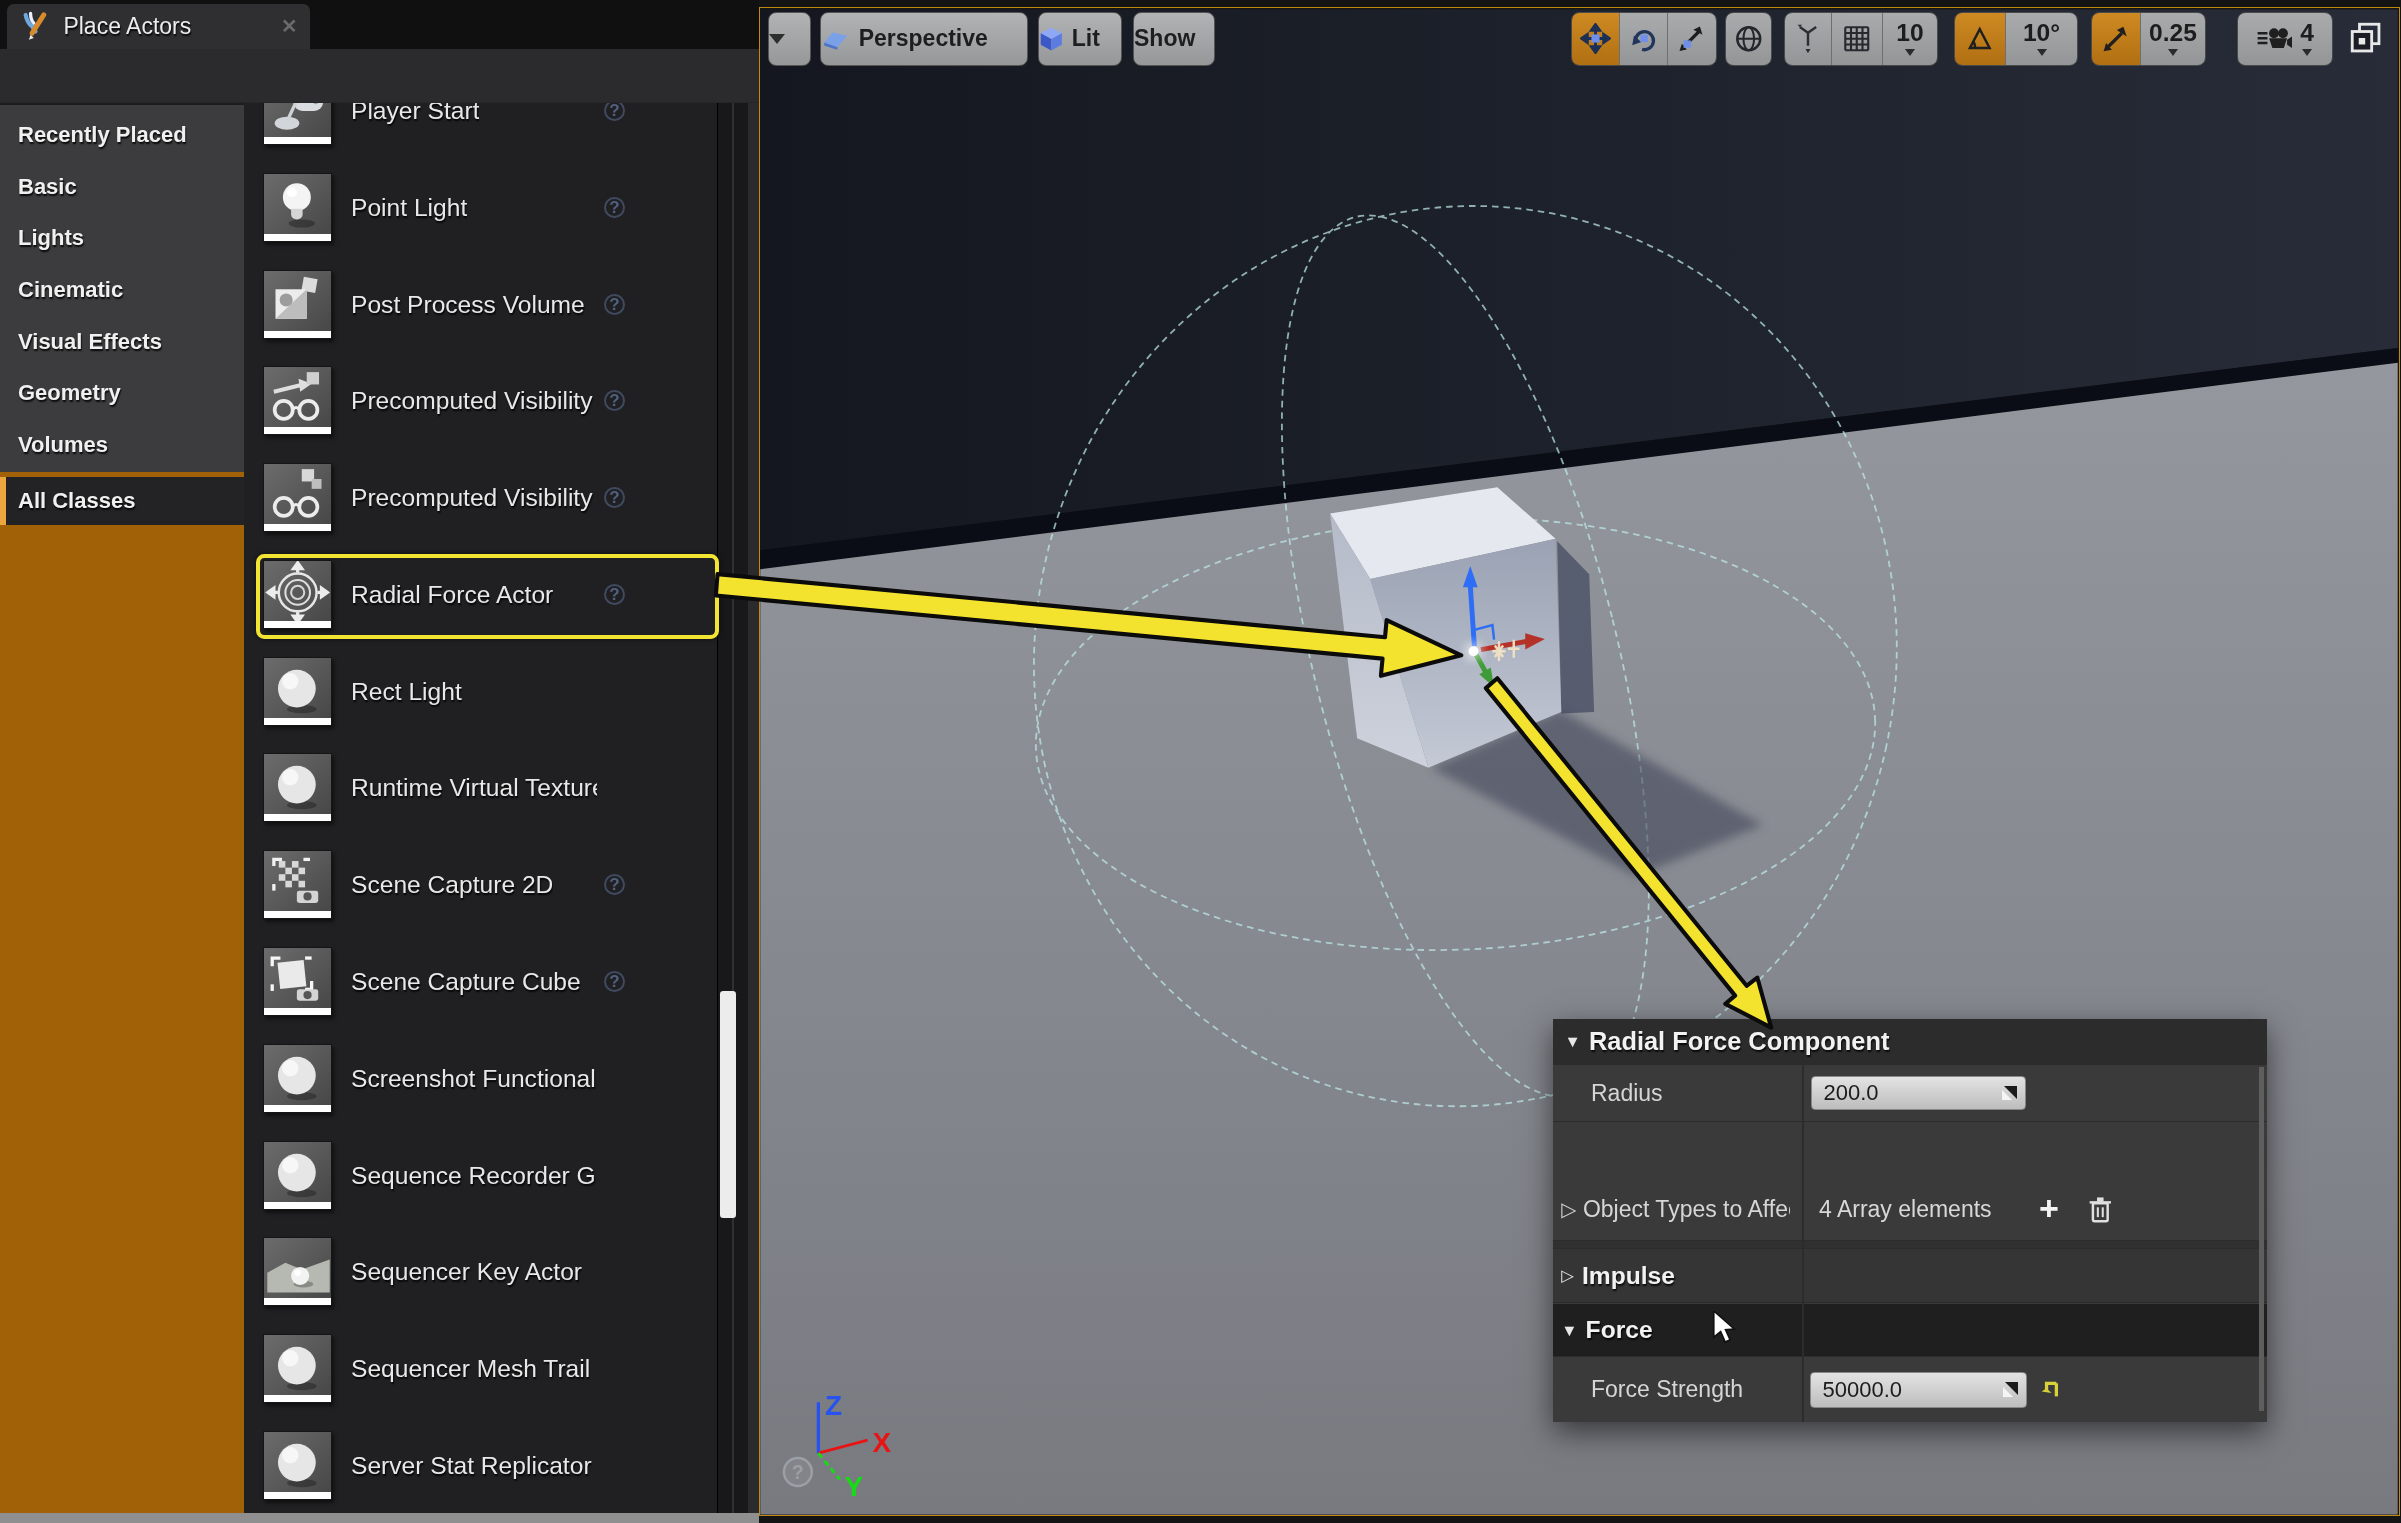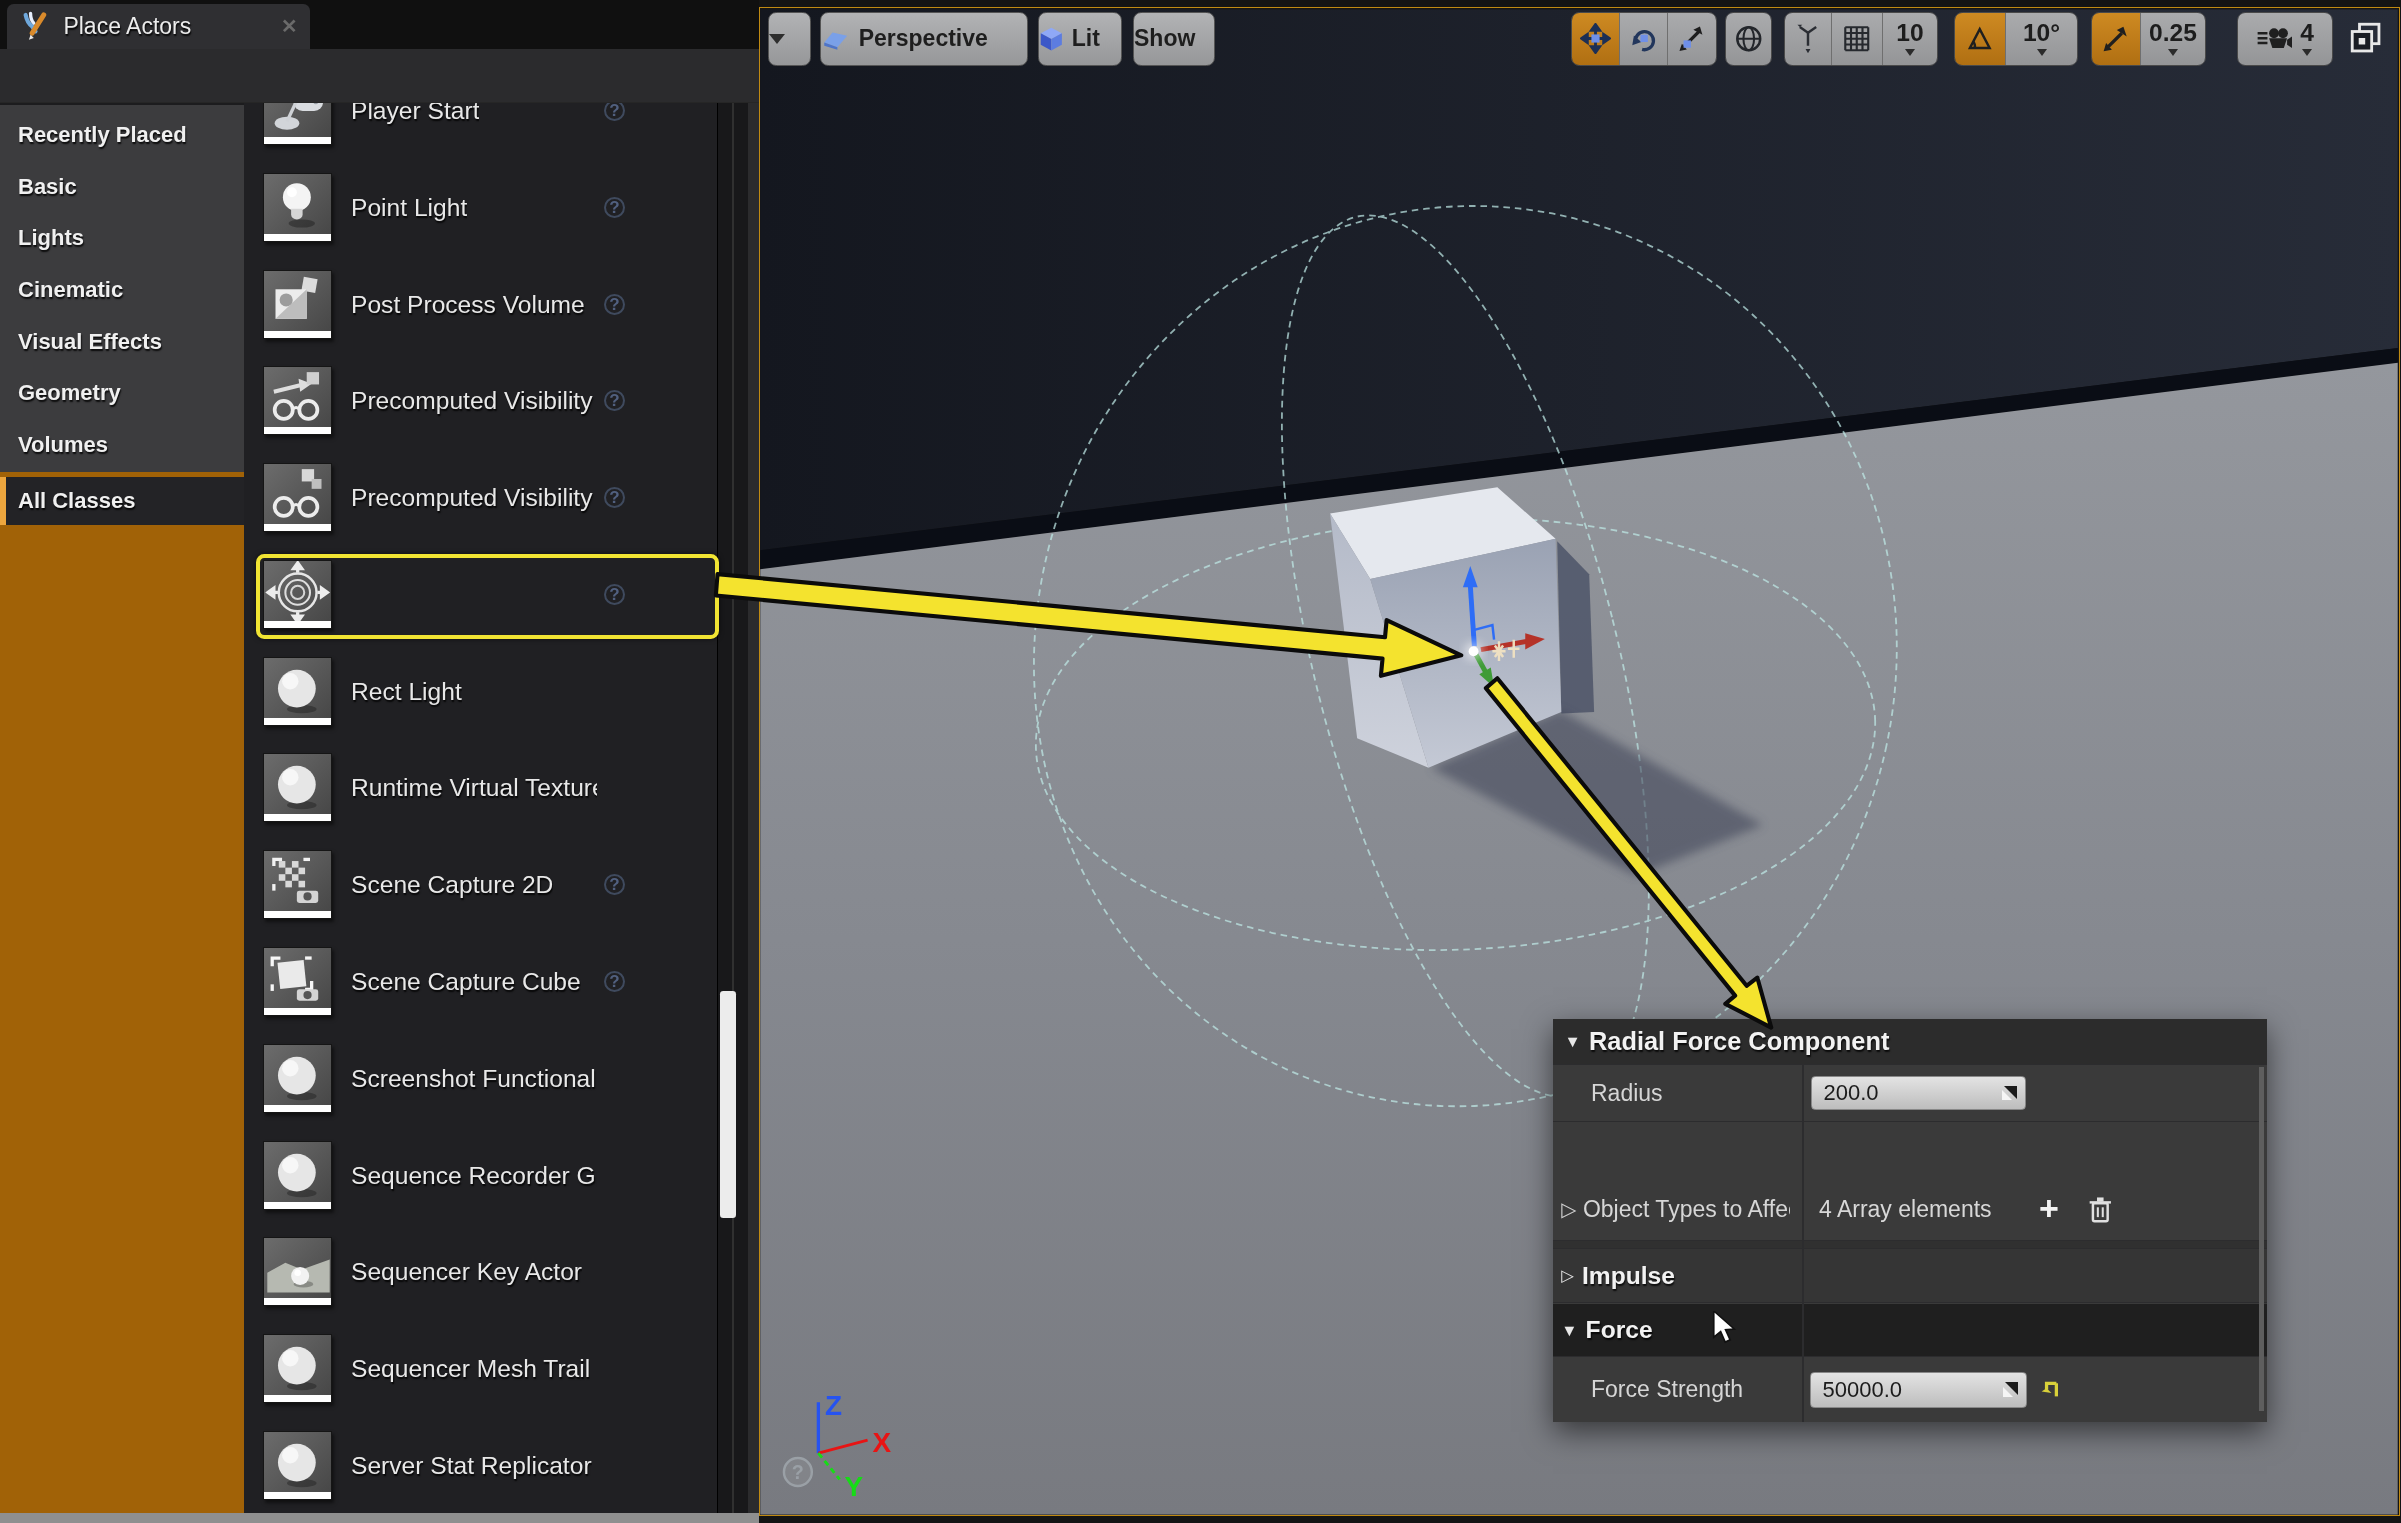--- a/index.html
+++ b/index.html
@@ -241,20 +241,21 @@
                   <polygon points="41,2 36,9 46,9"></polygon>
                   <line x1="41" y1="62" x2="41" y2="70"></line>
                   <polygon points="41,74 36,67 46,67"></polygon>
                   <line x1="17" y1="38" x2="9" y2="38"></line>
                   <polygon points="5,38 12,33 12,43"></polygon>
                   <line x1="65" y1="38" x2="73" y2="38"></line>
                   <polygon points="77,38 70,33 70,43"></polygon>
                 </g>
               </svg>
             </div>
+            <div class="alabel">Radial Force Actor</div>
             <div class="help">?</div>
           </div>
           <div class="arow" style="top: 540px;">
             <div class="thumb">
               <svg width="69" height="62" viewBox="0 0 84 75">
                 <ellipse cx="46" cy="62" rx="18" ry="5" fill="rgba(0,0,0,0.28)"></ellipse>
                 <circle cx="40" cy="37" r="23" fill="#e6e6e6"></circle>
                 <circle cx="32" cy="28" r="10" fill="#f7f7f7"></circle>
               </svg>
             </div>

